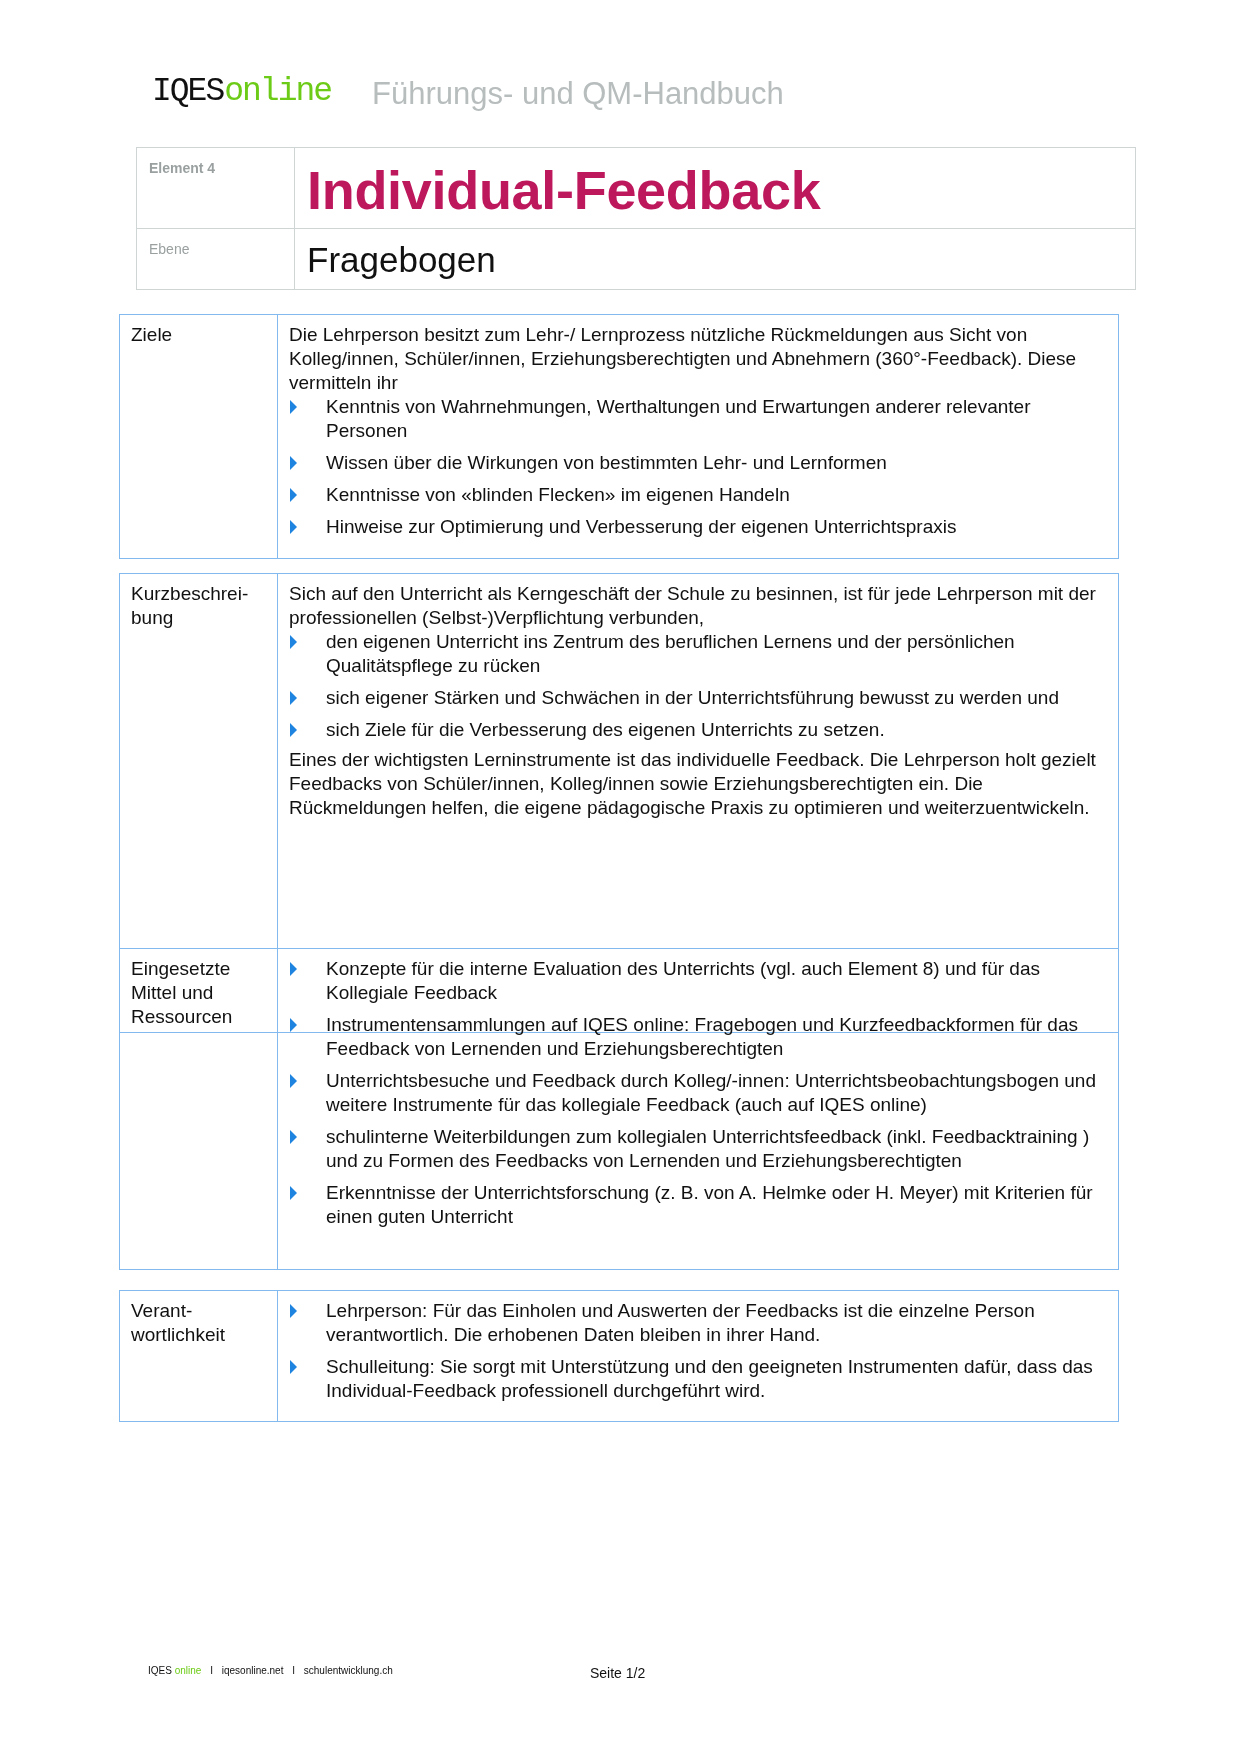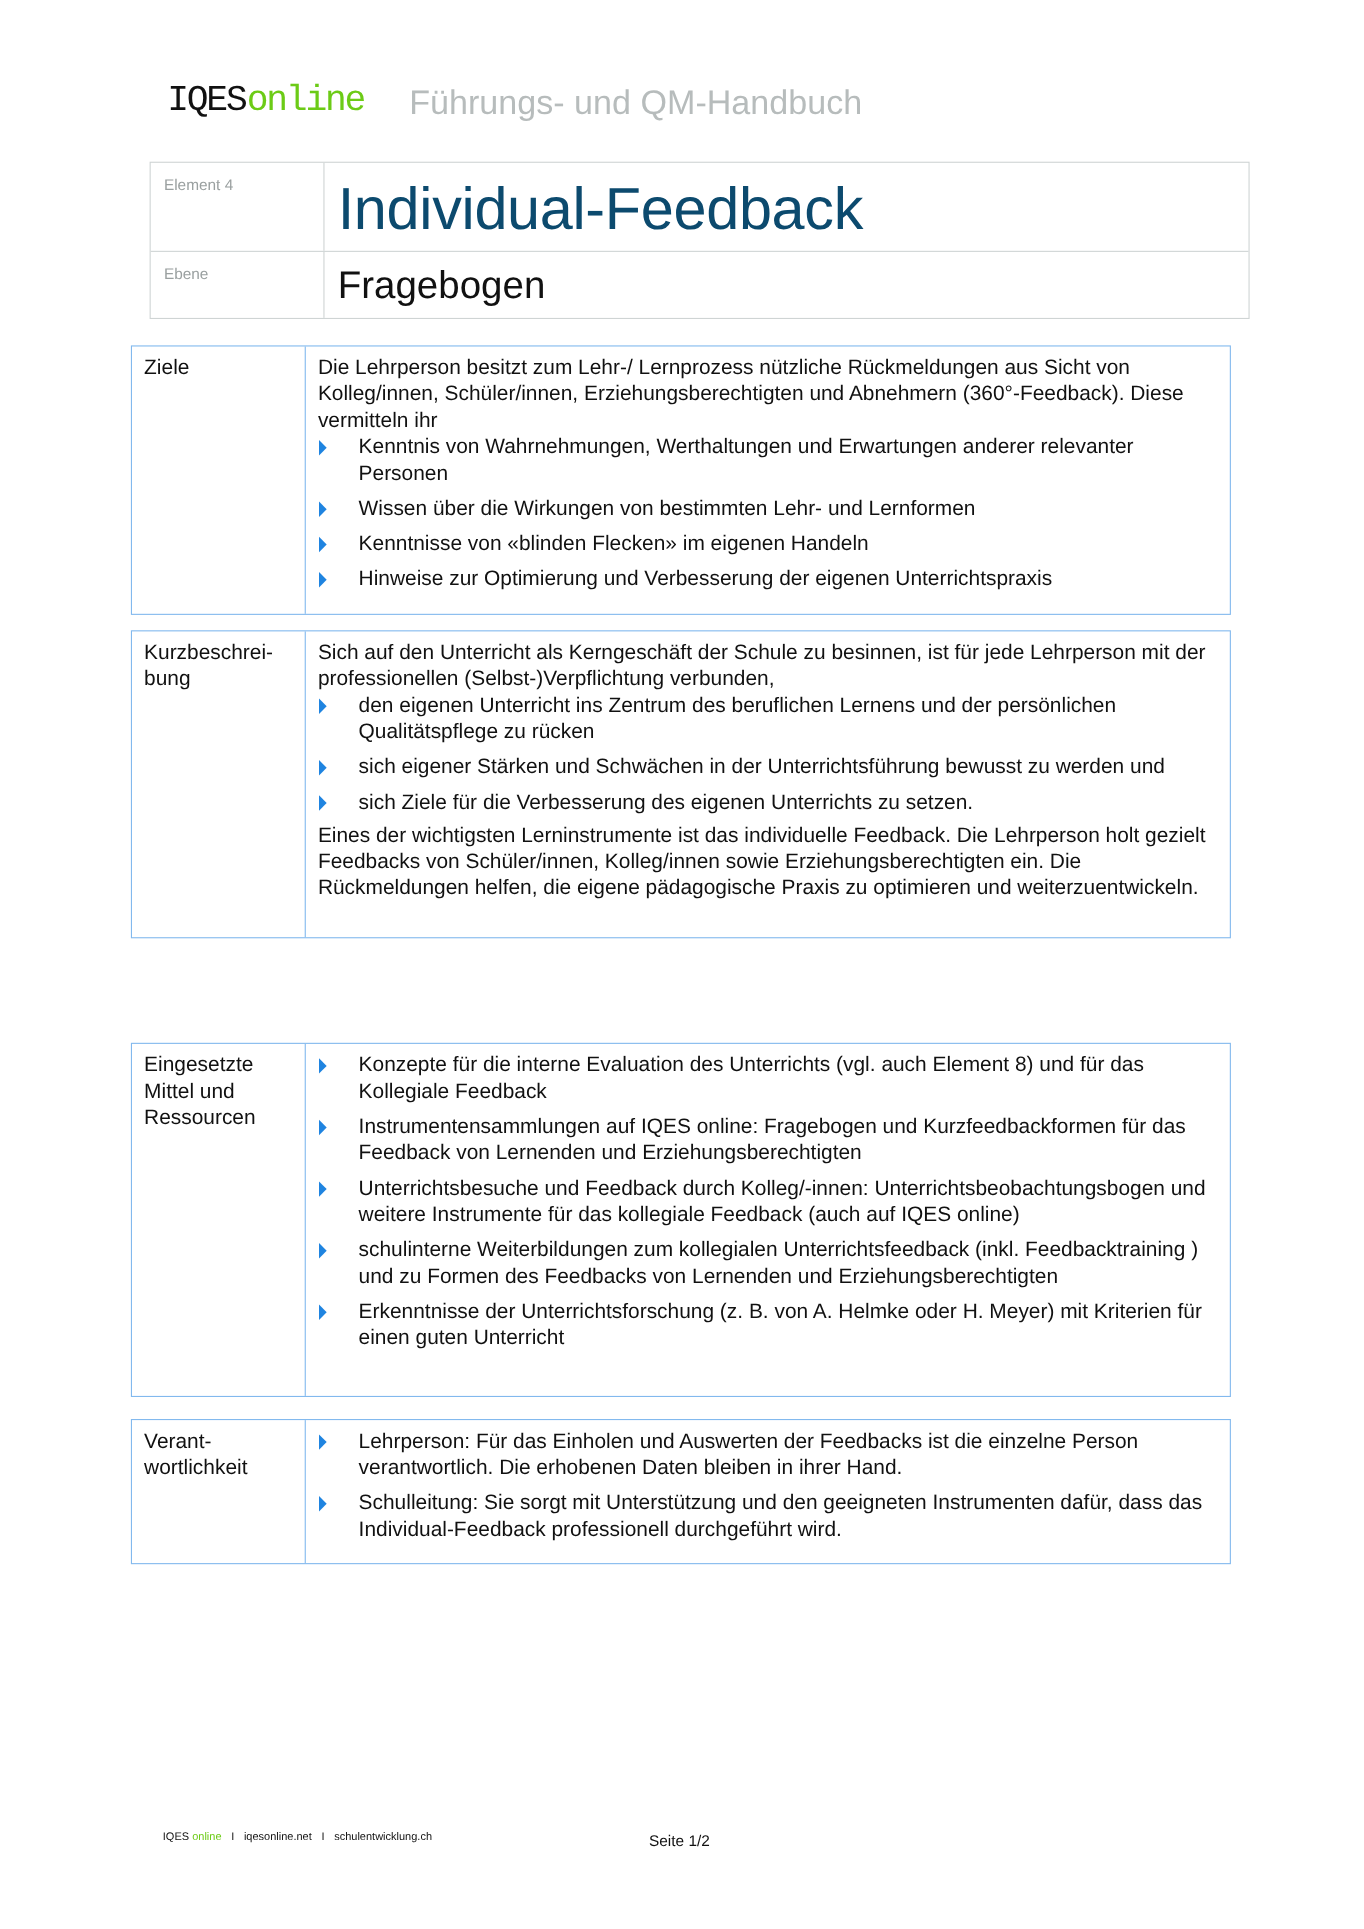--- a/index.html
+++ b/index.html
@@ -6,25 +6,25 @@
   body { width:1240px; height:1754px; position:relative; overflow:hidden;
          font-family:"Liberation Sans", sans-serif; color:#111; }
   .logo { position:absolute; left:152px; top:72px; font-size:33px; letter-spacing:-2px; line-height:40px; white-space:nowrap;font-family:Liberation Mono, monospace; }
   .logo .iqes { color:#111; }
   .logo .online { color:#6ccb16; margin-left:1px; }
   .handbook { position:absolute; left:372px; top:74px; font-size:31px; color:#b7bcbc; line-height:40px; white-space:nowrap; }
 
   .head-table { position:absolute; left:136px; top:147px; width:1000px; border:1.5px solid #cfd4d4; box-sizing:border-box; }
   .head-row { display:flex; border-bottom:1.5px solid #cfd4d4; }
   .head-row:last-child { border-bottom:none; }
-  .head-row.r1 { height:80px; }
+  .head-row.r1 { height:80px;font-weight:bold; }
   .head-row.r2 { height:60px; }
   .head-label { width:158px; border-right:1.5px solid #cfd4d4; box-sizing:border-box; font-size:14px; color:#9aa0a0; padding:12px 0 0 12px; }
   .head-value { flex:1; padding-left:12px; }
-  .title { font-size:54px; color:#0c4a6e; line-height:60px; margin-top:12px; letter-spacing:-0.3px; }
+  .title { font-size:54px; color:#be185d; line-height:60px; margin-top:12px; letter-spacing:-0.3px; }
   .level { font-size:35px; color:#111; line-height:40px; margin-top:11px; }
 
   .box { position:absolute; left:119px; width:1000px; border:1.5px solid #82b9ee; box-sizing:border-box; display:flex; }
   .box-label { width:158px; border-right:1.5px solid #82b9ee; box-sizing:border-box; padding:8px 0 0 11px; font-size:19px; line-height:24px; }
   .box-body { flex:1; padding:8px 10px 0 11px; font-size:19px; line-height:24px; }
   .para { margin:0; }
   ul.bl { list-style:none; margin:0; padding:0; }
   ul.bl li { position:relative; padding-left:37px; margin-bottom:8px; }
   ul.bl li .tri { position:absolute; left:1px; top:5px; width:0; height:0;
                   border-top:7px solid transparent; border-bottom:7px solid transparent; border-left:7px solid #1f84e0; }
@@ -65,21 +65,21 @@
     <p class="para">Die Lehrperson besitzt zum Lehr-/ Lernprozess nützliche Rückmeldungen aus Sicht von Kolleg/innen, Schüler/innen, Erziehungsberechtigten und Abnehmern (360°-Feedback). Diese vermitteln ihr</p>
     <ul class="bl">
       <li><span class="tri"></span><span>Kenntnis von Wahrnehmungen, Werthaltungen und Erwartungen anderer relevanter Personen</span></li>
       <li><span class="tri"></span><span>Wissen über die Wirkungen von bestimmten Lehr- und Lernformen</span></li>
       <li><span class="tri"></span><span>Kenntnisse von «blinden Flecken» im eigenen Handeln</span></li>
       <li><span class="tri"></span><span>Hinweise zur Optimierung und Verbesserung der eigenen Unterrichtspraxis</span></li>
     </ul>
   </div>
 </div>
 
-<div class="box" style="top:573px;height:280px;">
+<div class="box" style="top:573px;height:460px;">
   <div class="box-label">
     <div>Kurzbeschrei-</div>
     <div>bung</div>
   </div>
   <div class="box-body">
     <p class="para">Sich auf den Unterricht als Kerngeschäft der Schule zu besinnen, ist für jede Lehrperson mit der professionellen (Selbst-)Verpflichtung verbunden,</p>
     <ul class="bl">
       <li><span class="tri"></span><span>den eigenen Unterricht ins Zentrum des beruflichen Lernens und der persönlichen Qualitätspflege zu rücken</span></li>
       <li><span class="tri"></span><span>sich eigener Stärken und Schwächen in der Unterrichtsführung bewusst zu werden und</span></li>
       <li><span class="tri"></span><span>sich Ziele für die Verbesserung des eigenen Unterrichts zu setzen.</span></li>

